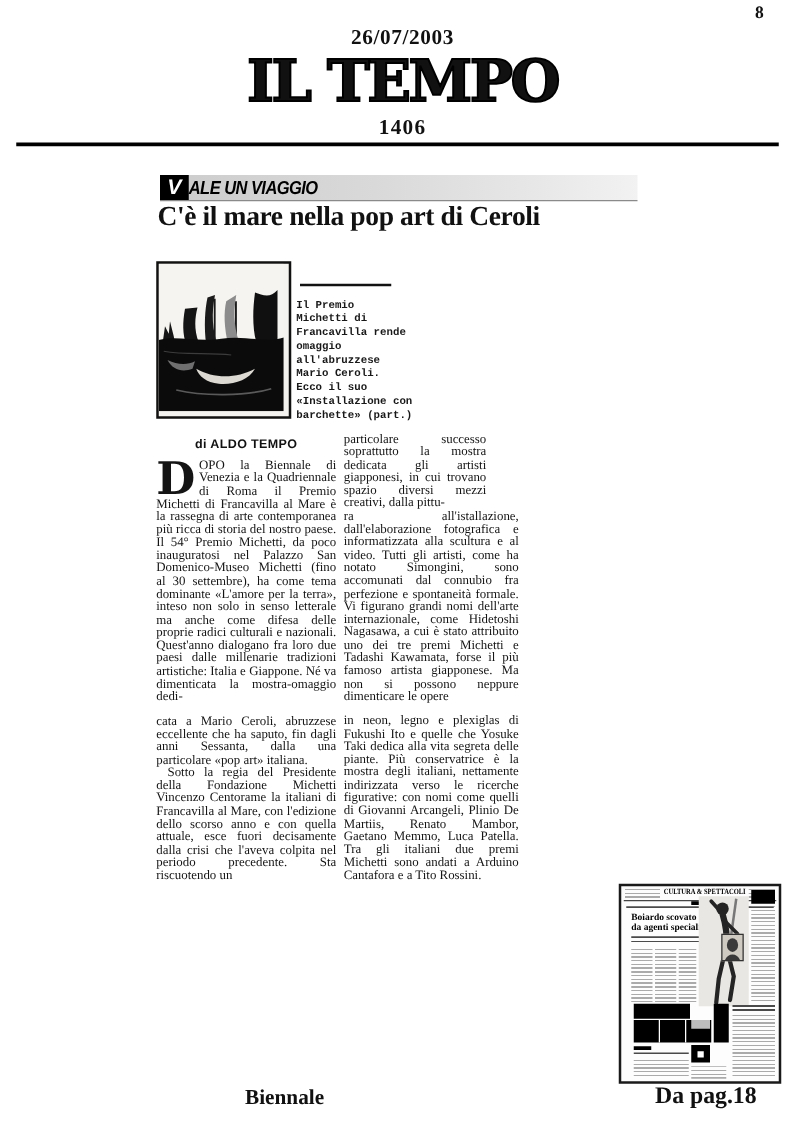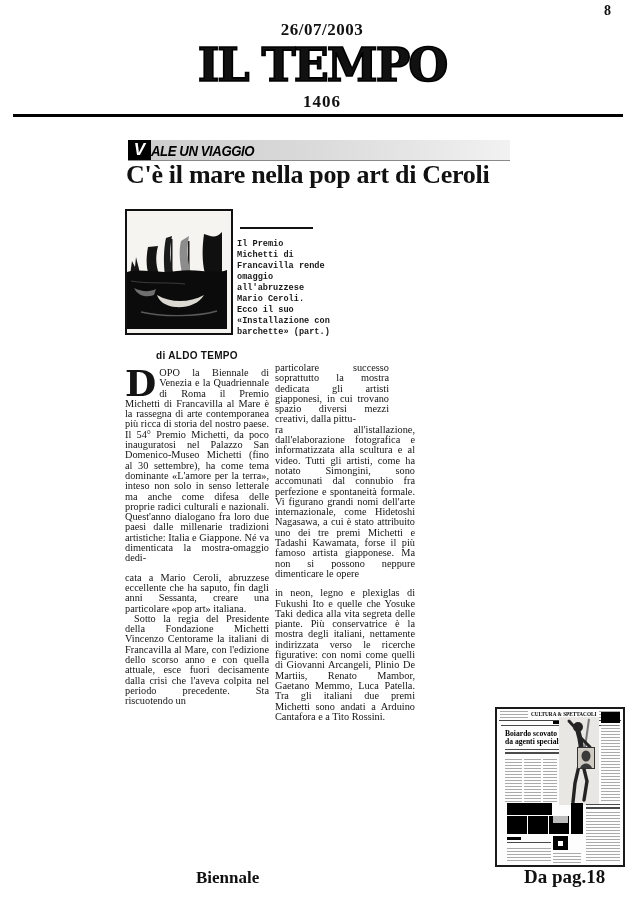--- a/index.html
+++ b/index.html
@@ -20,36 +20,36 @@
   
   .kicker{left:128px;top:140px;width:382px;height:20px;
     background:linear-gradient(90deg,#cccccc 0%,#d9d9d9 45%,#e8e8e8 80%,#f2f2f2 100%);
     border-bottom:1.5px solid #8a8a8a;display:flex;align-items:center;}
   .kicker-box{width:23px;height:20px;background:#000;color:#fff;display:flex;align-items:center;justify-content:center;
     font-family:"Liberation Sans",sans-serif;font-weight:bold;font-style:italic;font-size:17px;line-height:20px;}
   .kicker-label{font-family:"Liberation Sans",sans-serif;font-weight:bold;font-style:italic;font-size:15px;
     letter-spacing:-.5px;transform:scaleX(.88);transform-origin:left center;margin-left:0px;white-space:nowrap;color:#000;}
 
   
-  .headline{left:126px;top:160px;width:392px;font-size:26px;font-weight:bold;letter-spacing:-.3px;
+  .headline{left:126px;top:160px;width:392px;font-size:22px;font-weight:bold;letter-spacing:-.3px;
     font-family:"Liberation Serif",serif;white-space:nowrap;}
 
   
   .artwork{left:125px;top:209px;width:104px;height:122px;border:2px solid #111;background:#f5f3ef;}
   .artwork svg{display:block;}
   .caption-rule{left:240px;top:227px;width:73px;height:2px;background:#111;}
   .caption{left:237px;top:239px;width:98px;font-family:Liberation Mono, monospace;font-weight:bold;
     font-size:8.6px;line-height:11px;white-space:pre-line;color:#181818;}
 
   
   .byline{left:125px;top:350px;width:144px;text-align:center;
     font-family:"Liberation Sans",sans-serif;font-weight:bold;font-size:10px;letter-spacing:.3px;}
   .col{font-size:10.3px;line-height:10.3px;text-align:justify;color:#141414;}
   .col1{left:125px;top:368px;width:144px;}
-  .col2{left:275px;top:347px;width:140px;margin-top:16px;}
+  .col2{left:275px;top:347px;width:140px;}
   .col p{margin:0;}
   .gap-s{height:9px;}
   .indent{text-indent:9px;}
   .narrow{width:114px;}
   .dropcap{float:left;font-size:36px;line-height:29px;font-weight:bold;margin:1px 3px 0 0;font-family:"DejaVu Serif",serif;}
 
   
   .cultura{left:196px;top:868px;font-size:17px;font-weight:bold;}
   .dapag{left:524px;top:866px;font-size:19px;font-weight:bold;}
 
@@ -114,21 +114,21 @@
 Mario Ceroli.
 Ecco il suo
 «Installazione con
 barchette» (part.)</div>
 
 <div class="abs byline">di ALDO TEMPO</div>
 
 <div class="abs col col1">
   <p><span class="dropcap">D</span><span>OPO la Biennale di Venezia e la Quadriennale di Roma il Premio Michetti di Francavilla al Mare è la rassegna di arte contemporanea più ricca di storia del nostro paese. Il 54° Premio Michetti, da poco inauguratosi nel Palazzo San Domenico-Museo Michetti (fino al 30 settembre), ha come tema dominante «L'amore per la terra», inteso non solo in senso letterale ma anche come difesa delle proprie radici culturali e nazionali. Quest'anno dialogano fra loro due paesi dalle millenarie tradizioni artistiche: Italia e Giappone. Né va dimenticata la mostra-omaggio dedi-</span></p>
   <div class="gap-s"></div>
-  <p>cata a Mario Ceroli, abruzzese eccellente che ha saputo, fin dagli anni Sessanta, creare una particolare «pop art» italiana.</p>
+  <p>cata a Mario Ceroli, abruzzese eccellente che ha saputo, fin dagli anni Sessanta, dalla una particolare «pop art» italiana.</p>
   <p class="indent">Sotto la regia del Presidente della Fondazione Michetti Vincenzo Centorame la italiani di Francavilla al Mare, con l'edizione dello scorso anno e con quella attuale, esce fuori decisamente dalla crisi che l'aveva colpita nel periodo precedente. Sta riscuotendo un</p>
 </div>
 
 <div class="abs col col2">
   <p class="narrow">particolare successo soprattutto la mostra dedicata gli artisti giapponesi, in cui trovano spazio diversi mezzi creativi, dalla pittu-</p>
   <p>ra all'istallazione, dall'elaborazione fotografica e informatizzata alla scultura e al video. Tutti gli artisti, come ha notato Simongini, sono accomunati dal connubio fra perfezione e spontaneità formale. Vi figurano grandi nomi dell'arte internazionale, come Hidetoshi Nagasawa, a cui è stato attribuito uno dei tre premi Michetti e Tadashi Kawamata, forse il più famoso artista giapponese. Ma non si possono neppure dimenticare le opere</p>
   <div class="gap-s"></div>
   <p>in neon, legno e plexiglas di Fukushi Ito e quelle che Yosuke Taki dedica alla vita segreta delle piante. Più conservatrice è la mostra degli italiani, nettamente indirizzata verso le ricerche figurative: con nomi come quelli di Giovanni Arcangeli, Plinio De Martiis, Renato Mambor, Gaetano Memmo, Luca Patella. Tra gli italiani due premi Michetti sono andati a Arduino Cantafora e a Tito Rossini.</p>
 </div>
 

